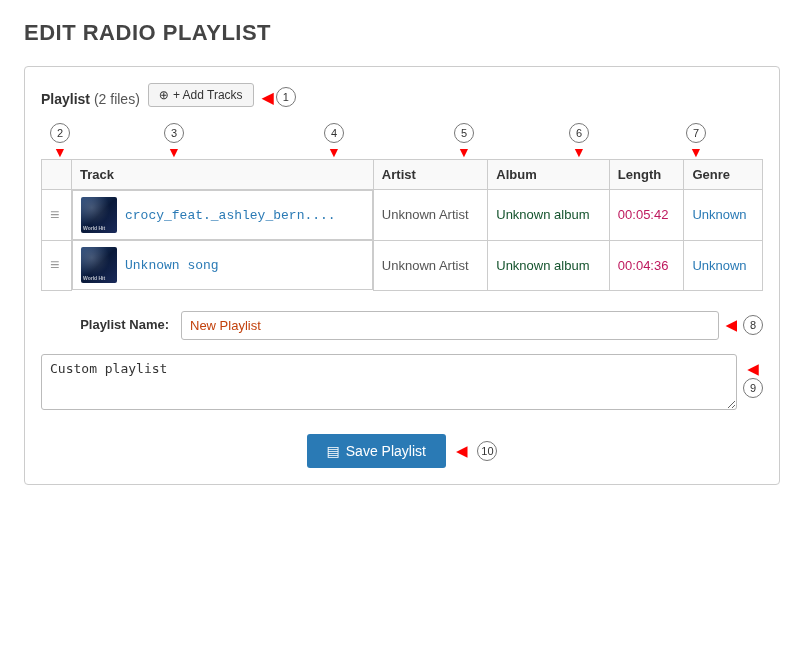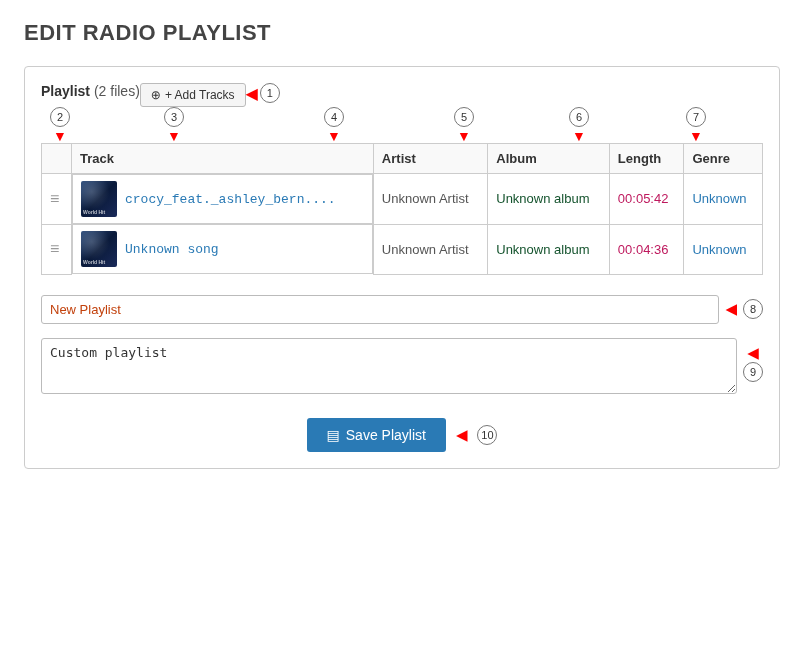--- a/index.html
+++ b/index.html
@@ -41,22 +41,23 @@
       letter-spacing: 0.5px;
     }
     .card {
       border: 1px solid #ccc;
       border-radius: 4px;
       padding: 16px;
       background: #fff;
     }
     .playlist-header {
       display: flex;
-      align-items: flex-start;
-      gap: 0;
+      align-items: flex-end;
+      gap: 8px;
+      margin-bottom: 16px;
     }
     .playlist-label {
       font-weight: bold;
       font-size: 14px;
     }
     .playlist-count {
       color: #555;
       font-weight: normal;
     }
     .add-tracks-btn {
@@ -318,20 +319,21 @@
     <td class="artist-name">Unknown Artist</td>
     <td class="album-name">Unknown album</td>
     <td class="length-val">00:04:36</td>
     <td class="genre-val">Unknown</td>
   </tr>
           </tbody>
       </table>
 
       <div class="form-section">
         <div class="form-row">
+          <label class="form-label">Playlist Name:</label>
           <div style="display:flex;align-items:center;flex:1;gap:6px;">
             <input class="form-input" type="text" id="playlist-name-input" value="New Playlist" style="">
 
             <span style="color:red;font-size:15px;">◀</span>
             <span class="annot-bubble">8</span>
           </div>
         </div>
         <div class="form-row">
           <div style="display:flex;align-items:flex-start;flex:1;gap:6px;">
             <textarea class="form-textarea" id="description-input" style="">Custom playlist</textarea>

